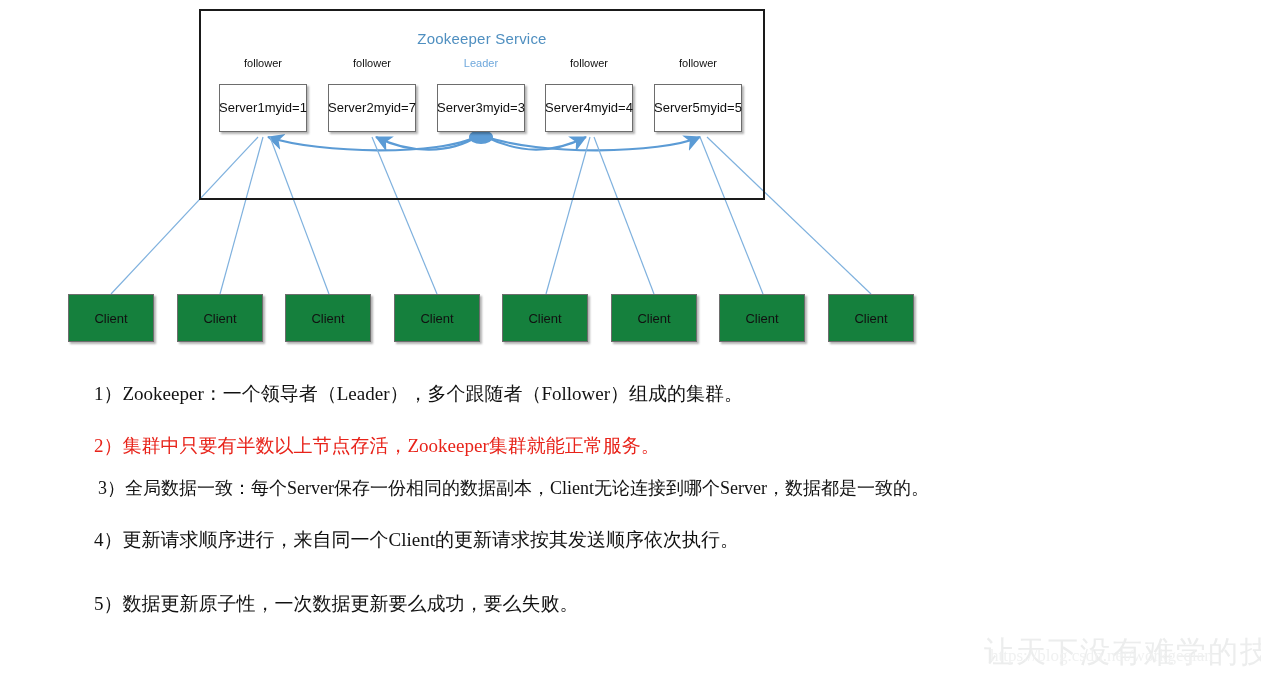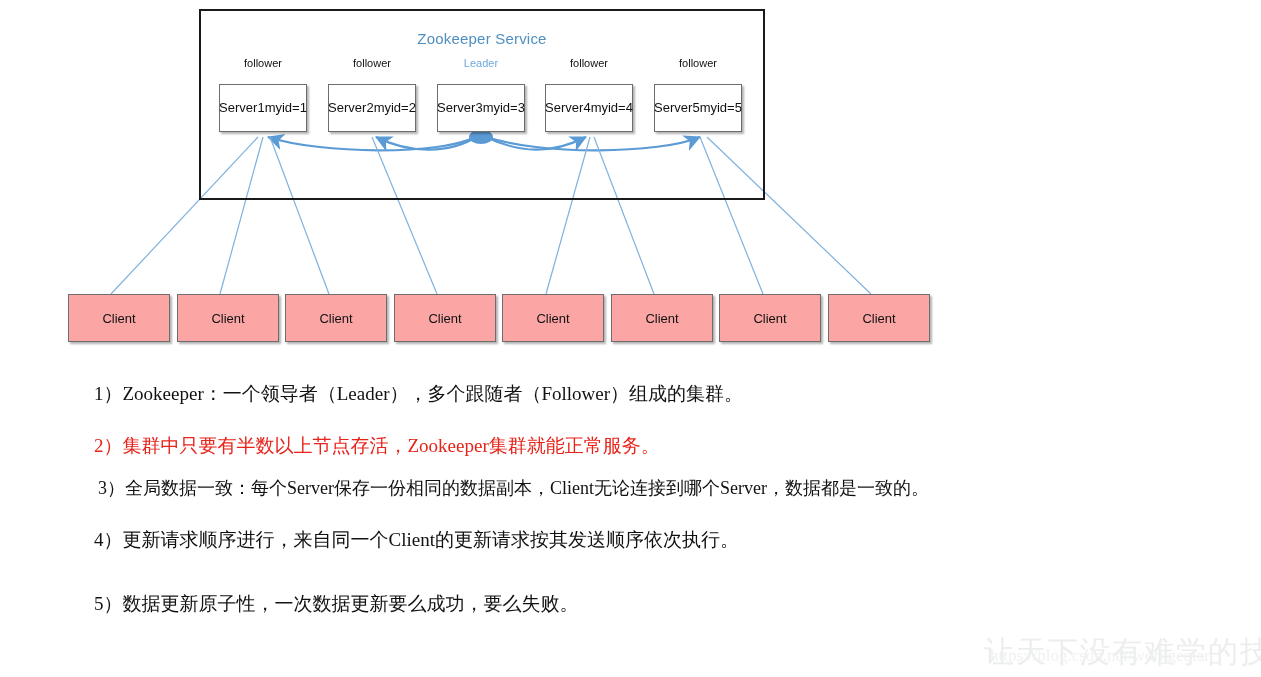--- a/index.html
+++ b/index.html
@@ -41,23 +41,23 @@
     box-shadow:1.5px 1.5px 2px rgba(0,0,0,.30);
     font-family:"Liberation Sans", sans-serif;
     font-size:13px;color:#111;
     display:flex;
     align-items:center;justify-content:center;
     line-height:1.28;
   }
   .srv-box .l2{}
 
   .client-box{
-    position:absolute;top:290px;width:102px;height:48px;
+    position:absolute;top:290px;width:86px;height:48px;
     border:1.5px solid #6d6d6d;
-    background:#fca5a5;
+    background:#15803d;
     box-sizing:border-box;
     box-shadow:1.5px 1.5px 2px rgba(0,0,0,.30);
     font-family:"Liberation Sans", sans-serif;
     font-size:13px;color:#111;
     display:flex;align-items:center;justify-content:center;
   }
 
   
   #textblock{position:absolute;left:0;top:362px;width:1261px;padding-left:46px;}
   .para{
@@ -125,21 +125,21 @@
     <div class="role-label leader" style="left:437px">Leader</div>
     <div class="role-label" style="left:545px">follower</div>
     <div class="role-label" style="left:654px">follower</div>
 
     <div class="srv-box" style="left:219px">
       <span>Server1</span>
       <span class="l2">myid=1</span>
     </div>
     <div class="srv-box" style="left:328px">
       <span>Server2</span>
-      <span class="l2">myid=2</span>
+      <span class="l2">myid=7</span>
     </div>
     <div class="srv-box" style="left:437px">
       <span>Server3</span>
       <span class="l2">myid=3</span>
     </div>
     <div class="srv-box" style="left:545px">
       <span>Server4</span>
       <span class="l2">myid=4</span>
     </div>
     <div class="srv-box" style="left:654px">

